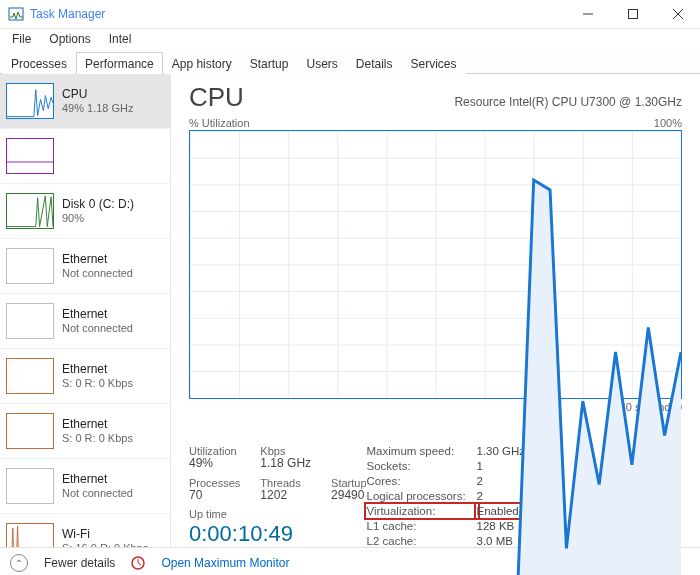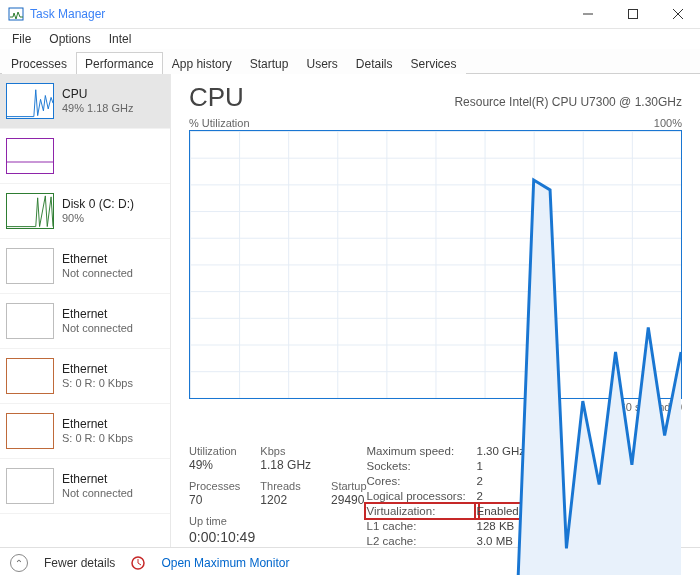--- a/index.html
+++ b/index.html
@@ -29,21 +29,21 @@
   .chart{border:1px solid #1976d2;height:268px;position:relative;margin-top:1px;background:#fff}
   .chart .grid{position:absolute;inset:0;
     background-image:linear-gradient(to right,#e4ecf5 1px,transparent 1px),linear-gradient(to bottom,#e4ecf5 1px,transparent 1px);
     background-size:10% 10%}
   .chart svg{position:absolute;inset:0}
   .xaxis{display:flex;justify-content:flex-end;font-size:11px;color:#666;margin-top:2px}
   .stats{display:flex;margin-top:26px;}
   .statsL{display:grid;grid-template-columns:auto auto auto;column-gap:20px;row-gap:0}
   .lab{font-size:11px;color:#666;margin-top:6px}
   .val{font-size:12px;color:#444;margin-top:-1px}
-  .uptime{font-size:14px;color:#404040}
+  .uptime{font-size:22px;color:#0369a1}
   .statsR{display:grid;grid-template-columns:110px auto;row-gap:3px;font-size:11.5px;color:#444;align-content:start;margin-top:6px}
   .statsR .k{color:#555}
   .virt{outline:2px solid #c62828;outline-offset:1px}
   .footer{height:30px;border-top:1px solid #e0e0e0;display:flex;align-items:center;padding:0 10px;gap:16px}
   .footer a{color:#0066cc;text-decoration:none;cursor:pointer}
   .circbtn{width:16px;height:16px;border:1px solid #888;border-radius:50%;display:flex;align-items:center;justify-content:center;font-size:10px;color:#666}
   .rmicon{width:14px;height:14px}
 </style>
 </head>
 <body>
@@ -141,20 +141,29 @@
       <div class="sidetext">
           <span class="name">Ethernet</span>
           <span class="sub">S: 0 R: 0 Kbps</span>
         </div>
     </div>
     <div class="sideitem">
       <div class="thumb" style="border-color:#bdbdbd"></div>
       <div class="sidetext">
           <span class="name">Ethernet</span>
           <span class="sub">Not connected</span>
+        </div>
+    </div>
+    <div class="sideitem">
+      <div class="thumb" style="border-color:#bf6a3a"><svg viewBox="0 0 48 36" preserveAspectRatio="none">
+            <polyline points="0,34 5,34 6,4 7,34 10,34 11,2 12,34 48,34" fill="none" stroke="#bf6a3a"></polyline>
+          </svg></div>
+      <div class="sidetext">
+          <span class="name">Wi-Fi</span>
+          <span class="sub">S: 16.0 R: 0 Kbps</span>
         </div>
     </div>
   </div>
 
   <div class="main">
     <div class="mainheader">
       <h1>CPU</h1>
       <span class="cpubrand">Resource Intel(R) CPU U7300 @ 1.30GHz</span>
     </div>
     <div class="chartlabels">

